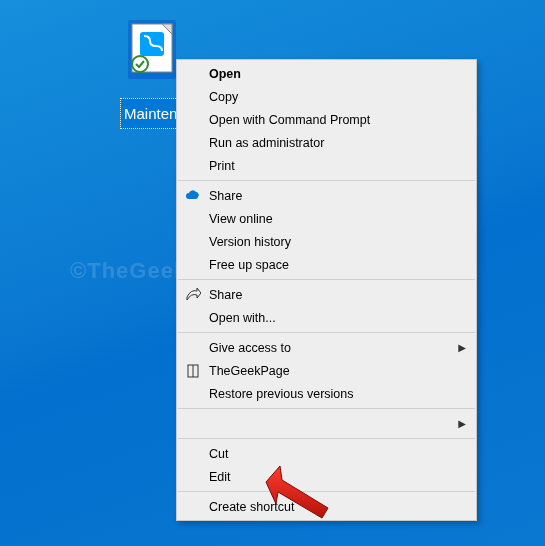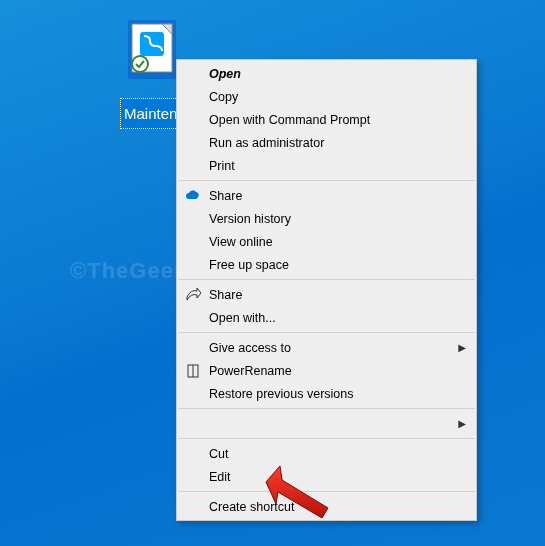--- a/index.html
+++ b/index.html
@@ -63,21 +63,21 @@
     flex: 0 0 32px;
     display: flex;
     align-items: center;
     justify-content: center;
   }
   .mi .txt {
     flex: 1 1 auto;
     color: #000;
     white-space: nowrap;
   }
-  .mi.bold .txt { font-weight: 600; font-style: italic; }
+  .mi.bold .txt { font-weight: 600; }
   .mi .arrow {
     position: absolute;
     right: 10px;
     font-size: 10px;
     color: #333;
   }
   .sep {
     border-top: 1px solid #d0d0d0;
     margin: 3px 1px;
   }
@@ -148,25 +148,25 @@
   <div class="mi">
     <span class="ic">
       <svg width="16" height="11" viewBox="0 0 16 11">
           <path d="M4 9 a3 3 0 0 1 0-6 a4 4 0 0 1 7 -1 a3 3 0 0 1 2 5 a2.4 2.4 0 0 1 -2 2 z" fill="#0078d4"></path>
         </svg>
     </span>
     <span class="txt">Share</span>
   </div>
   <div class="mi">
     <span class="ic"></span>
+      <span class="txt">View online</span>
+  </div>
+  <div class="mi">
+    <span class="ic"></span>
       <span class="txt">Version history</span>
-  </div>
-  <div class="mi">
-    <span class="ic"></span>
-      <span class="txt">View online</span>
   </div>
   <div class="mi">
     <span class="ic"></span>
       <span class="txt">Free up space</span>
   </div>
 
   <div class="sep"></div>
 
   <div class="mi">
     <span class="ic">
@@ -188,21 +188,21 @@
       <span class="txt">Give access to</span>
     <span class="arrow">▶</span>
   </div>
   <div class="mi">
     <span class="ic">
       <svg width="14" height="14" viewBox="0 0 14 14">
           <rect x="2" y="1" width="10" height="12" fill="none" stroke="#333"></rect>
           <line x1="7" y1="1" x2="7" y2="13" stroke="#333"></line>
         </svg>
     </span>
-    <span class="txt">PowerRename</span>
+    <span class="txt">TheGeekPage</span>
   </div>
   <div class="mi">
     <span class="ic"></span>
       <span class="txt">Restore previous versions</span>
   </div>
 
   <div class="sep"></div>
 
   <div class="mi">
     <span class="ic"></span>

